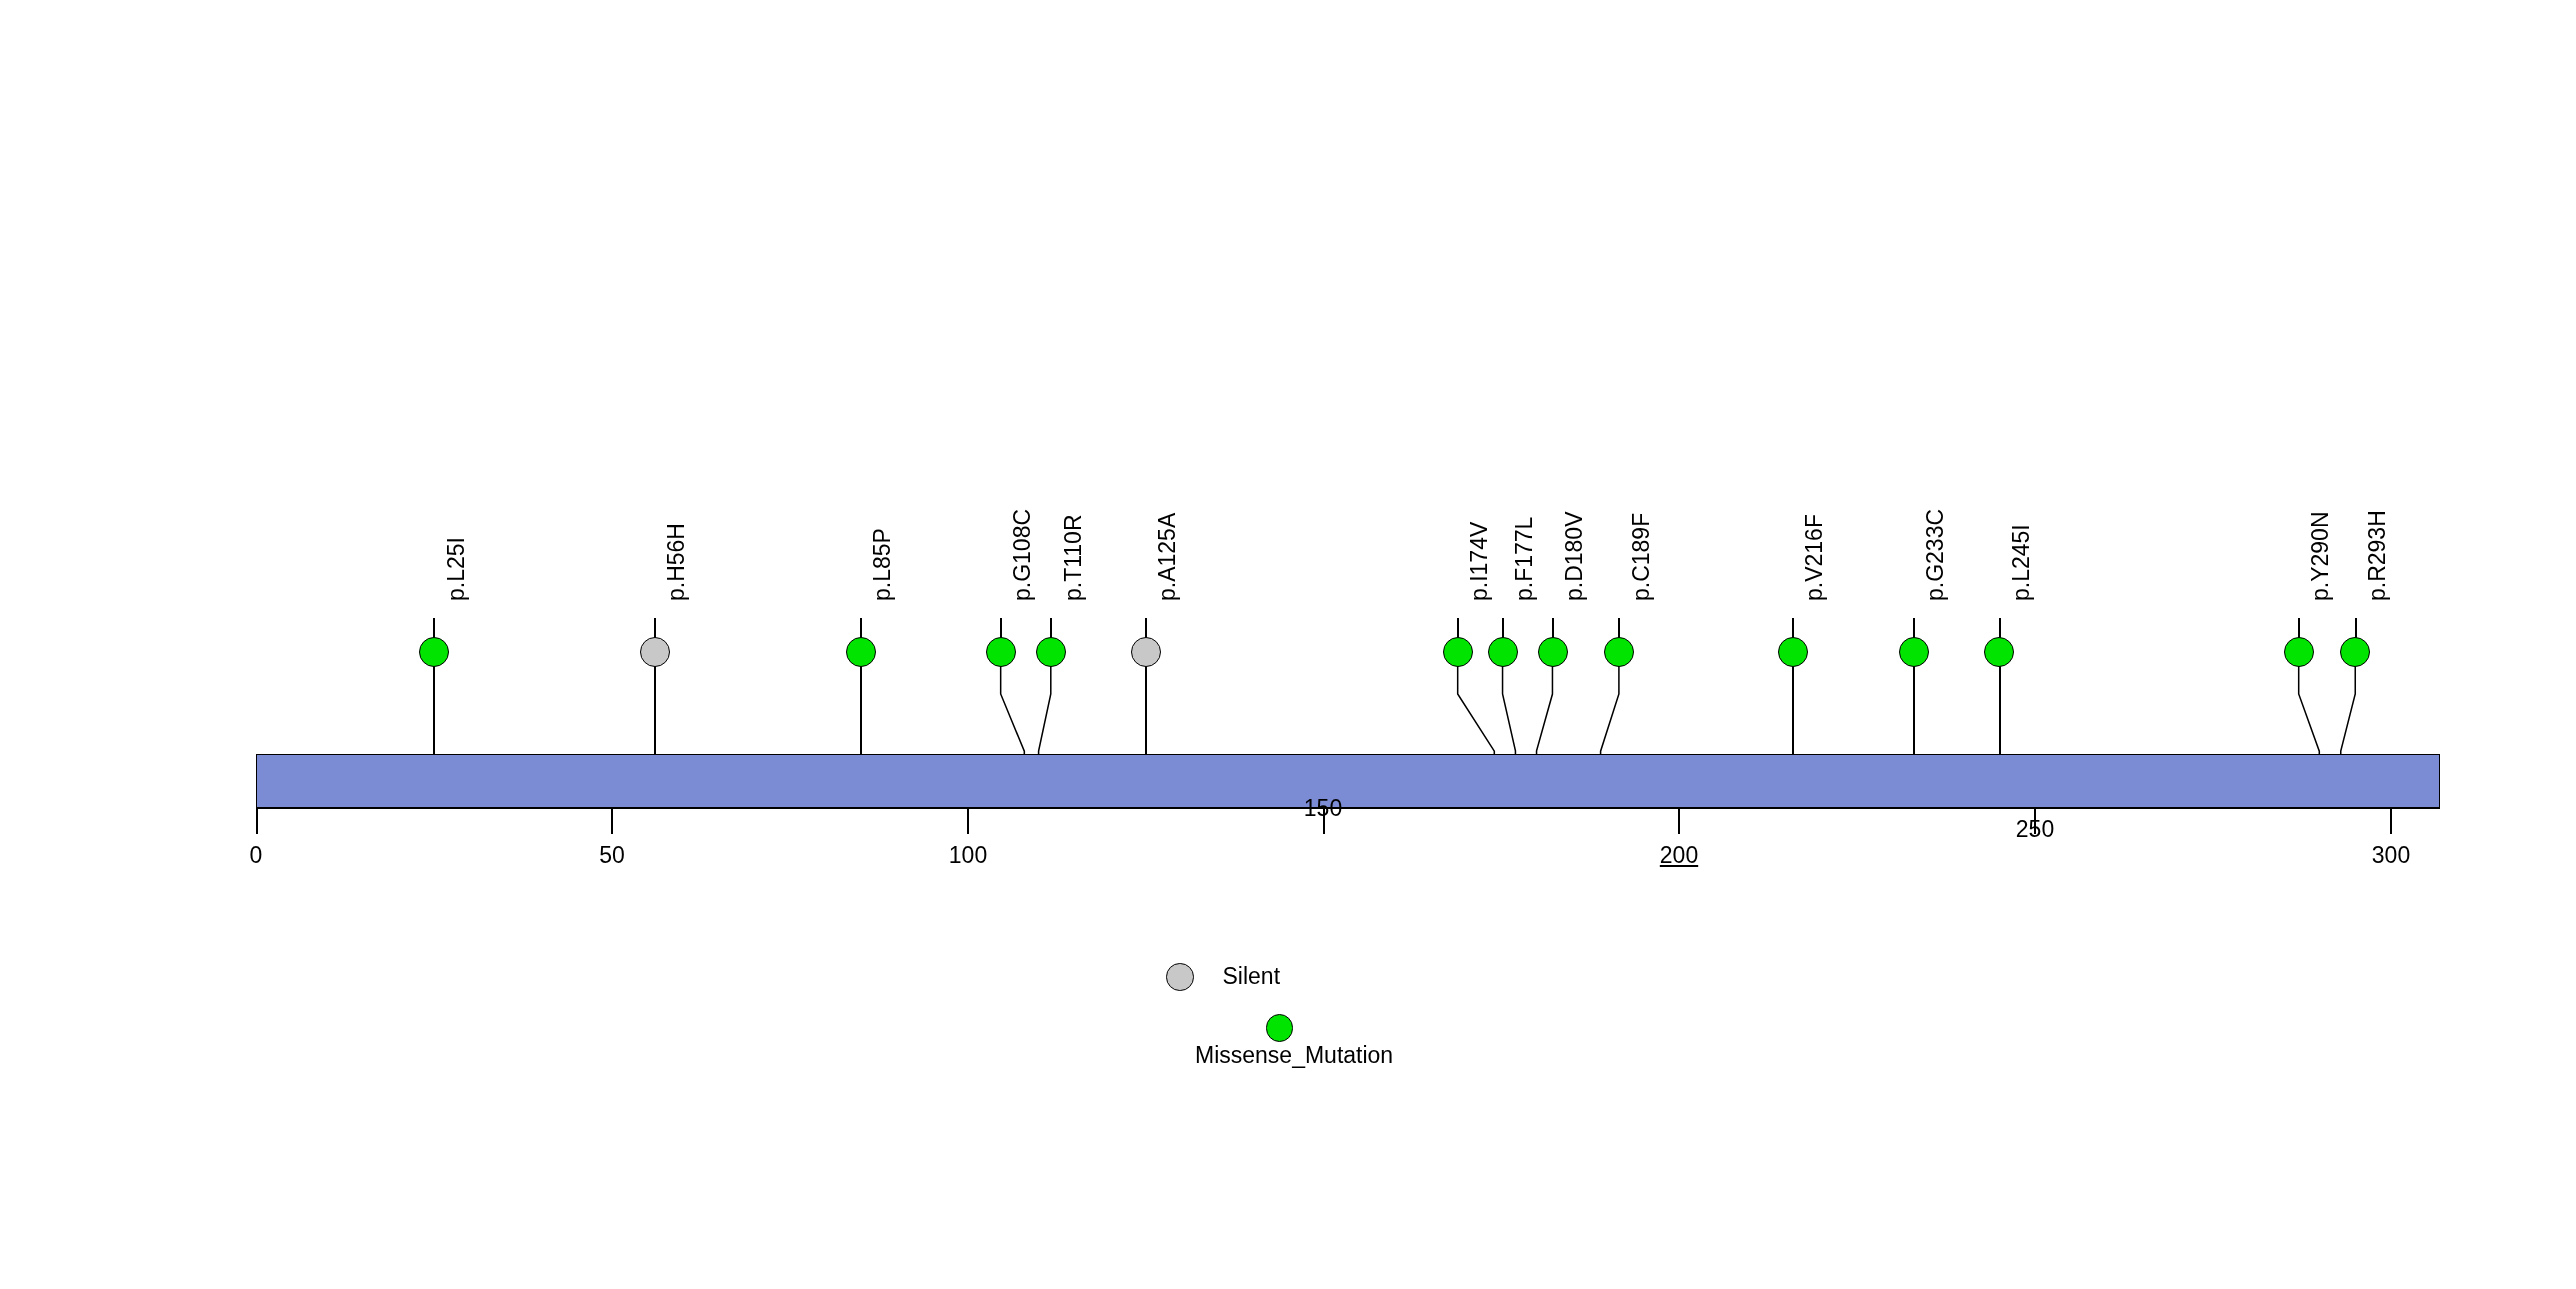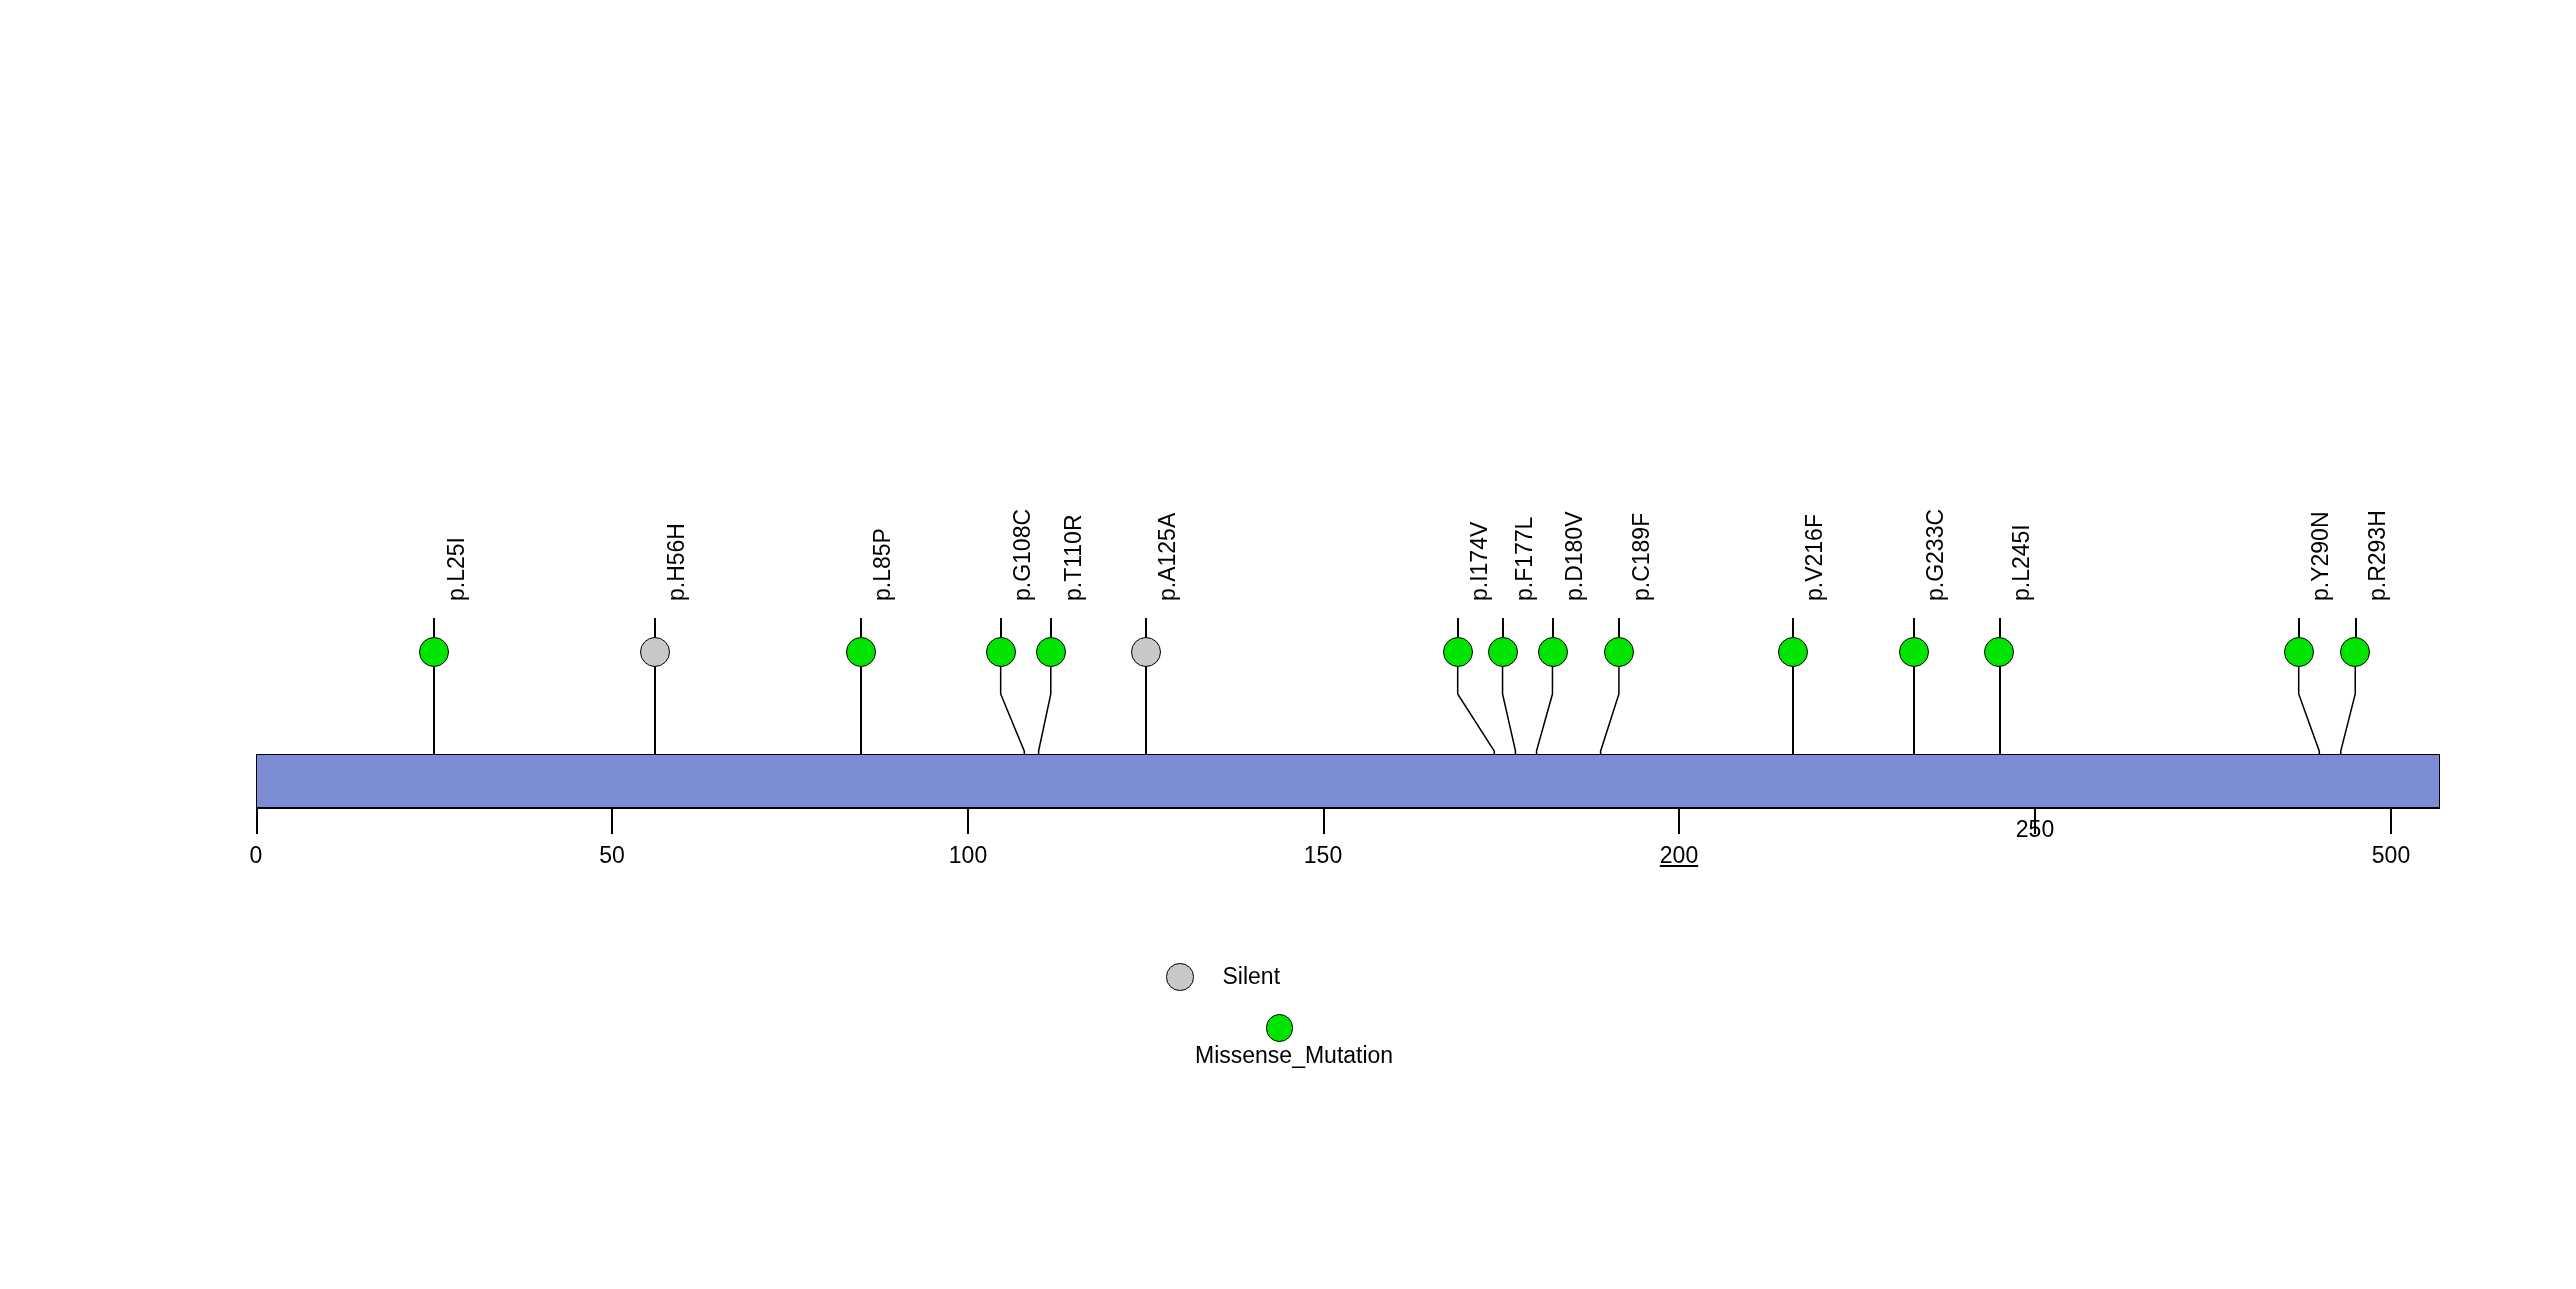--- a/index.html
+++ b/index.html
@@ -71,27 +71,27 @@
 
   <div id="axis-layer">
       <div class="axis-line" style="left: 256px; top: 807px; width: 2184px; height: 1.5px;"></div>
       <div class="tick" style="left: 256px; top: 808px; height: 26px;"></div>
       <div class="tick-label" style="left: 256px; top: 842px;">0</div>
       <div class="tick" style="left: 611px; top: 808px; height: 26px;"></div>
       <div class="tick-label" style="left: 612px; top: 842px;">50</div>
       <div class="tick" style="left: 967px; top: 808px; height: 26px;"></div>
       <div class="tick-label" style="left: 968px; top: 842px;">100</div>
       <div class="tick" style="left: 1323px; top: 808px; height: 26px;"></div>
-      <div class="tick-label" style="left: 1323px; top: 842px;">150</div>
+      <div class="tick-label" style="left: 1323px; top: 795px;">150</div>
       <div class="tick" style="left: 1678px; top: 808px; height: 26px;"></div>
       <div class="tick-label" style="left: 1679px; top: 842px; text-decoration: underline;">200</div>
       <div class="tick" style="left: 2034px; top: 808px; height: 26px;"></div>
       <div class="tick-label" style="left: 2035px; top: 816px;">250</div>
       <div class="tick" style="left: 2390px; top: 808px; height: 26px;"></div>
-      <div class="tick-label" style="left: 2391px; top: 842px;">500</div>
+      <div class="tick-label" style="left: 2391px; top: 842px;">300</div>
     </div>
 
   <div id="lolli-layer">
       <div class="lolli">
         <div class="stem" style="left: 433px; top: 618px; height: 34px;"></div>
         <div class="stem" style="left: 433px; top: 652px; height: 103px;"></div>
         <div class="marker" style="left: 434px; top: 652px; width: 30px; height: 30px; background: rgb(0, 228, 0);"></div>
         <div class="mut-label" style="left: 443px; top: 601px;">p.L25I</div>
       </div>
       <div class="lolli">

